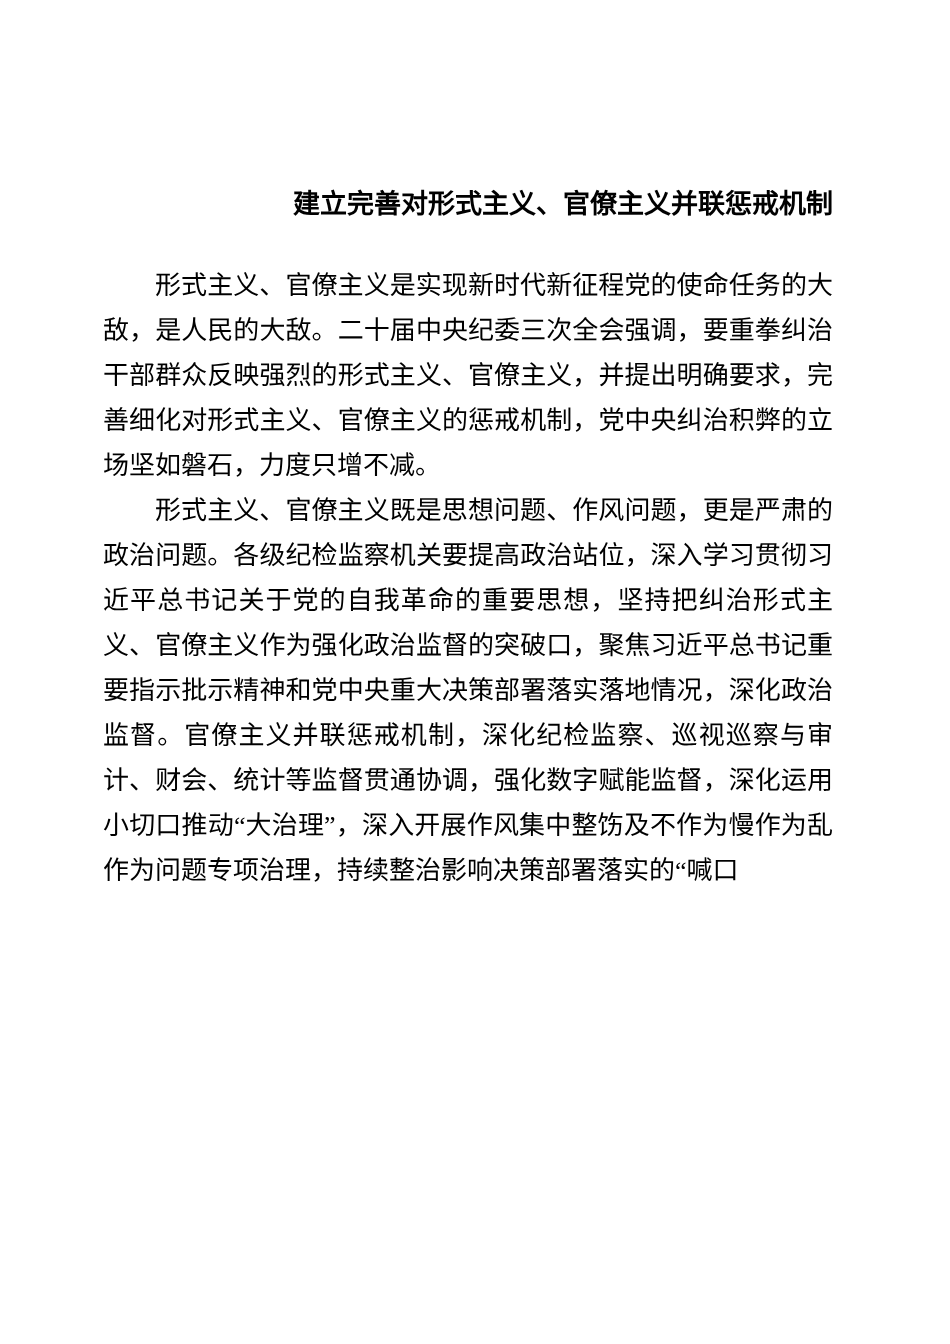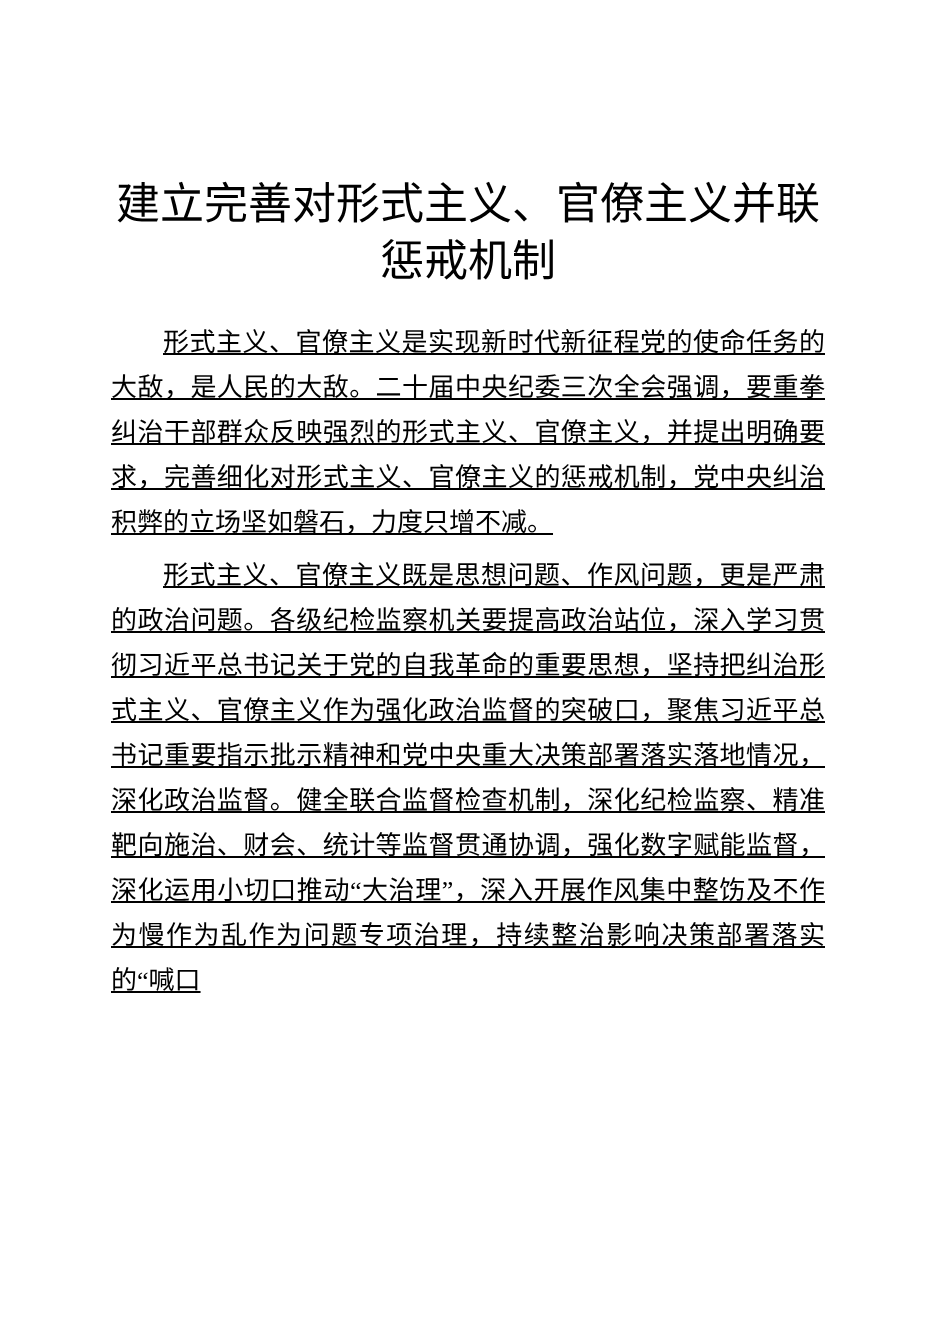--- a/index.html
+++ b/index.html
@@ -18,41 +18,40 @@
   }
   .content {
     position: absolute;
     left: 103px;
     top: 176px;
     width: 730px;
   }
   .doc-title {
     margin: 0 0 30px 0;
     padding: 0;
-    font-size: 44px;
+    font-size: 27px;
     line-height: 57px;
-    font-weight: normal;
-    text-align: center;
+    font-weight: bold;
+    text-align: right;
     letter-spacing: 0px;
   }
   .doc-para {
-    margin: 8px;
+    margin: 0;
     padding: 0;
     font-size: 26px;
     line-height: 45px;
     text-align: justify;
     text-indent: 2em;
     letter-spacing: 0px;
     line-break: strict;
     word-break: normal;
-    text-decoration: underline;
   }
 </style>
 </head>
 <body>
 
 <div class="page">
   <div class="content">
     <h1 class="doc-title">建立完善对形式主义、官僚主义并联惩戒机制</h1>
     <p class="doc-para">形式主义、官僚主义是实现新时代新征程党的使命任务的大敌，是人民的大敌。二十届中央纪委三次全会强调，要重拳纠治干部群众反映强烈的形式主义、官僚主义，并提出明确要求，完善细化对形式主义、官僚主义的惩戒机制，党中央纠治积弊的立场坚如磐石，力度只增不减。</p>
-    <p class="doc-para">形式主义、官僚主义既是思想问题、作风问题，更是严肃的政治问题。各级纪检监察机关要提高政治站位，深入学习贯彻习近平总书记关于党的自我革命的重要思想，坚持把纠治形式主义、官僚主义作为强化政治监督的突破口，聚焦习近平总书记重要指示批示精神和党中央重大决策部署落实落地情况，深化政治监督。健全联合监督检查机制，深化纪检监察、精准靶向施治、财会、统计等监督贯通协调，强化数字赋能监督，深化运用小切口推动“大治理”，深入开展作风集中整饬及不作为慢作为乱作为问题专项治理，持续整治影响决策部署落实的“喊口</p>
+    <p class="doc-para">形式主义、官僚主义既是思想问题、作风问题，更是严肃的政治问题。各级纪检监察机关要提高政治站位，深入学习贯彻习近平总书记关于党的自我革命的重要思想，坚持把纠治形式主义、官僚主义作为强化政治监督的突破口，聚焦习近平总书记重要指示批示精神和党中央重大决策部署落实落地情况，深化政治监督。官僚主义并联惩戒机制，深化纪检监察、巡视巡察与审计、财会、统计等监督贯通协调，强化数字赋能监督，深化运用小切口推动“大治理”，深入开展作风集中整饬及不作为慢作为乱作为问题专项治理，持续整治影响决策部署落实的“喊口</p>
   </div>
 </div>
 
 </body></html>

